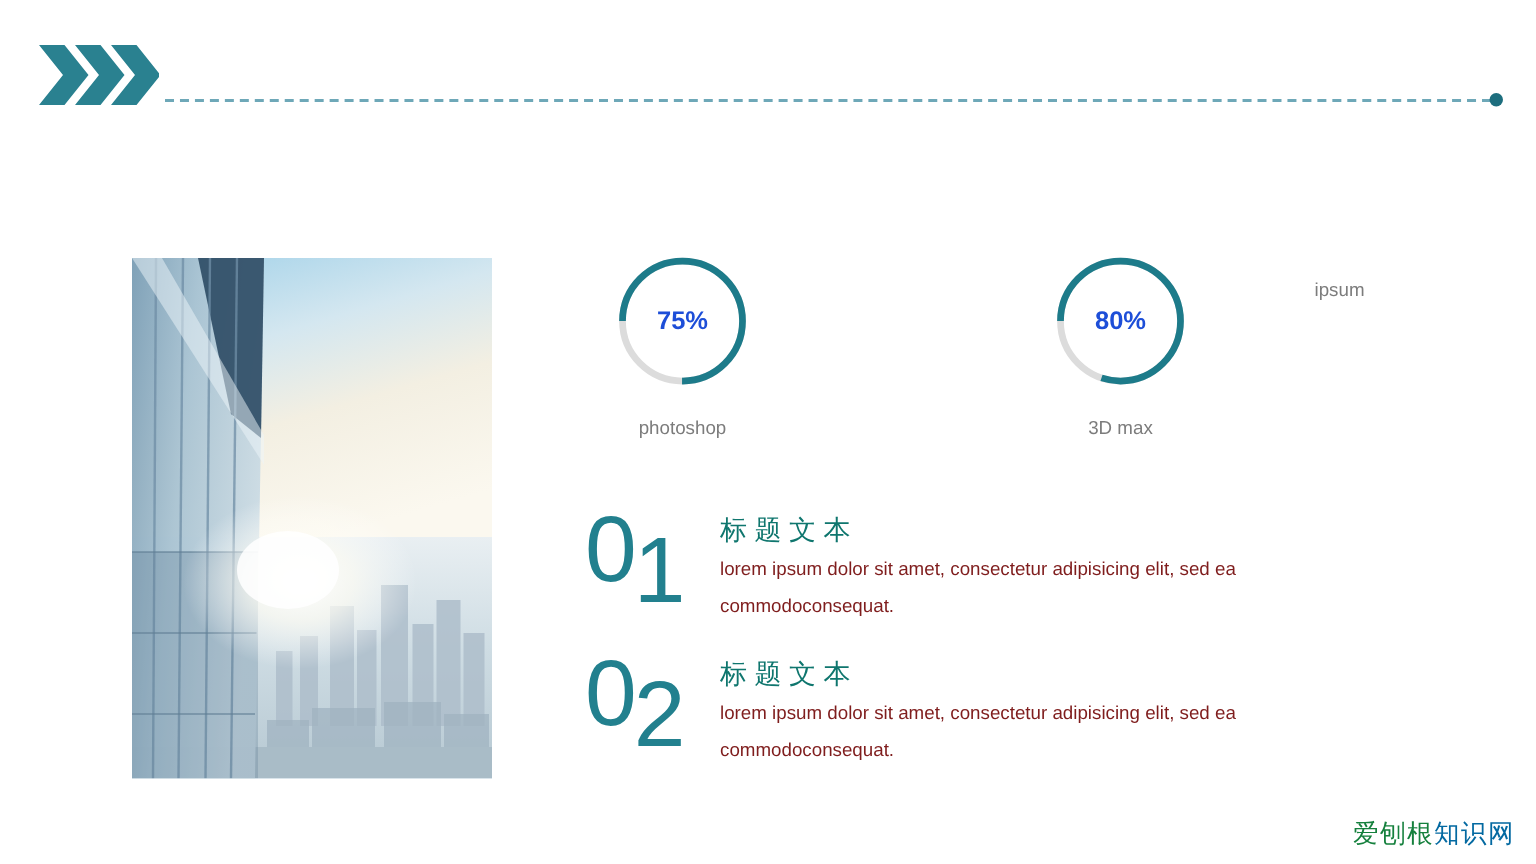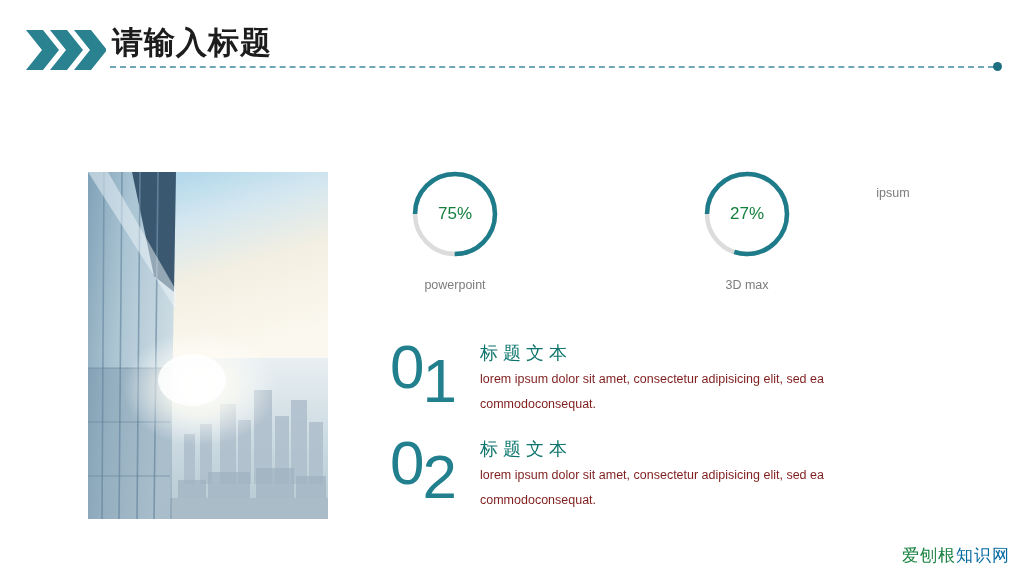--- a/index.html
+++ b/index.html
@@ -88,21 +88,22 @@
     transform: rotate(-180deg);
   }
   .ring-val {
     position: absolute;
     left: 0; top: 0;
     width: 92px; height: 92px;
     display: flex;
     align-items: center;
     justify-content: center;
     font-size: 17px;
-    color: #15803d;
+    color: #1d4ed8;
+    font-weight: bold;
   }
   .ring-label {
     margin-top: 18px;
     font-size: 12.5px;
     color: #7c7c7c;
   }
 
   
   .blocks {
     position: absolute;
@@ -166,21 +167,20 @@
 <div class="header">
 
   <div class="chev-group">
     <svg width="80" height="42" viewBox="0 0 80 42">
       <path d="M0,1 L17,1 L33,21 L17,41 L0,41 L16,21 Z" fill="#2a8190"></path>
       <path d="M24,1 L41,1 L57,21 L41,41 L24,41 L40,21 Z" fill="#2a8190"></path>
       <path d="M48,1 L65,1 L81,21 L65,41 L48,41 L64,21 Z" fill="#2a8190"></path>
     </svg>
   </div>
 
-  <div class="page-title">请输入标题</div>
 
   <div class="title-rule"></div>
   <div class="rule-dot"></div>
 </div>
 
 <div class="photo">
   <svg width="240" height="347" viewBox="0 0 240 347">
     <defs>
       <linearGradient id="skyG" x1="0" y1="0" x2="0.35" y2="1">
         <stop offset="0%" stop-color="#9fd0e8"></stop>
@@ -266,31 +266,31 @@
 <div class="circle-row">
 
   <div class="circle-cell c0">
     <div class="ring-wrap">
       <svg width="92" height="92" viewBox="0 0 92 92">
         <circle cx="46" cy="46" r="40" fill="none" stroke="#dcdcdc" stroke-width="4.5"></circle>
         <circle cx="46" cy="46" r="40" fill="none" stroke="#1d7b8a" stroke-width="4.5" stroke-linecap="butt" stroke-dasharray="188.5 251.3"></circle>
       </svg>
       <div class="ring-val">75%</div>
     </div>
-    <div class="ring-label">powerpoint</div>
+    <div class="ring-label">photoshop</div>
   </div>
 
 
   <div class="circle-cell c2">
     <div class="ring-wrap">
       <svg width="92" height="92" viewBox="0 0 92 92">
         <circle cx="46" cy="46" r="40" fill="none" stroke="#dcdcdc" stroke-width="4.5"></circle>
         <circle cx="46" cy="46" r="40" fill="none" stroke="#1d7b8a" stroke-width="4.5" stroke-linecap="butt" stroke-dasharray="201.1 251.3"></circle>
       </svg>
-      <div class="ring-val">27%</div>
+      <div class="ring-val">80%</div>
     </div>
     <div class="ring-label">3D max</div>
   </div>
 
   <div class="circle-cell c3">
     <div class="ring-label">ipsum</div>
   </div>
 </div>
 
 <div class="blocks">

